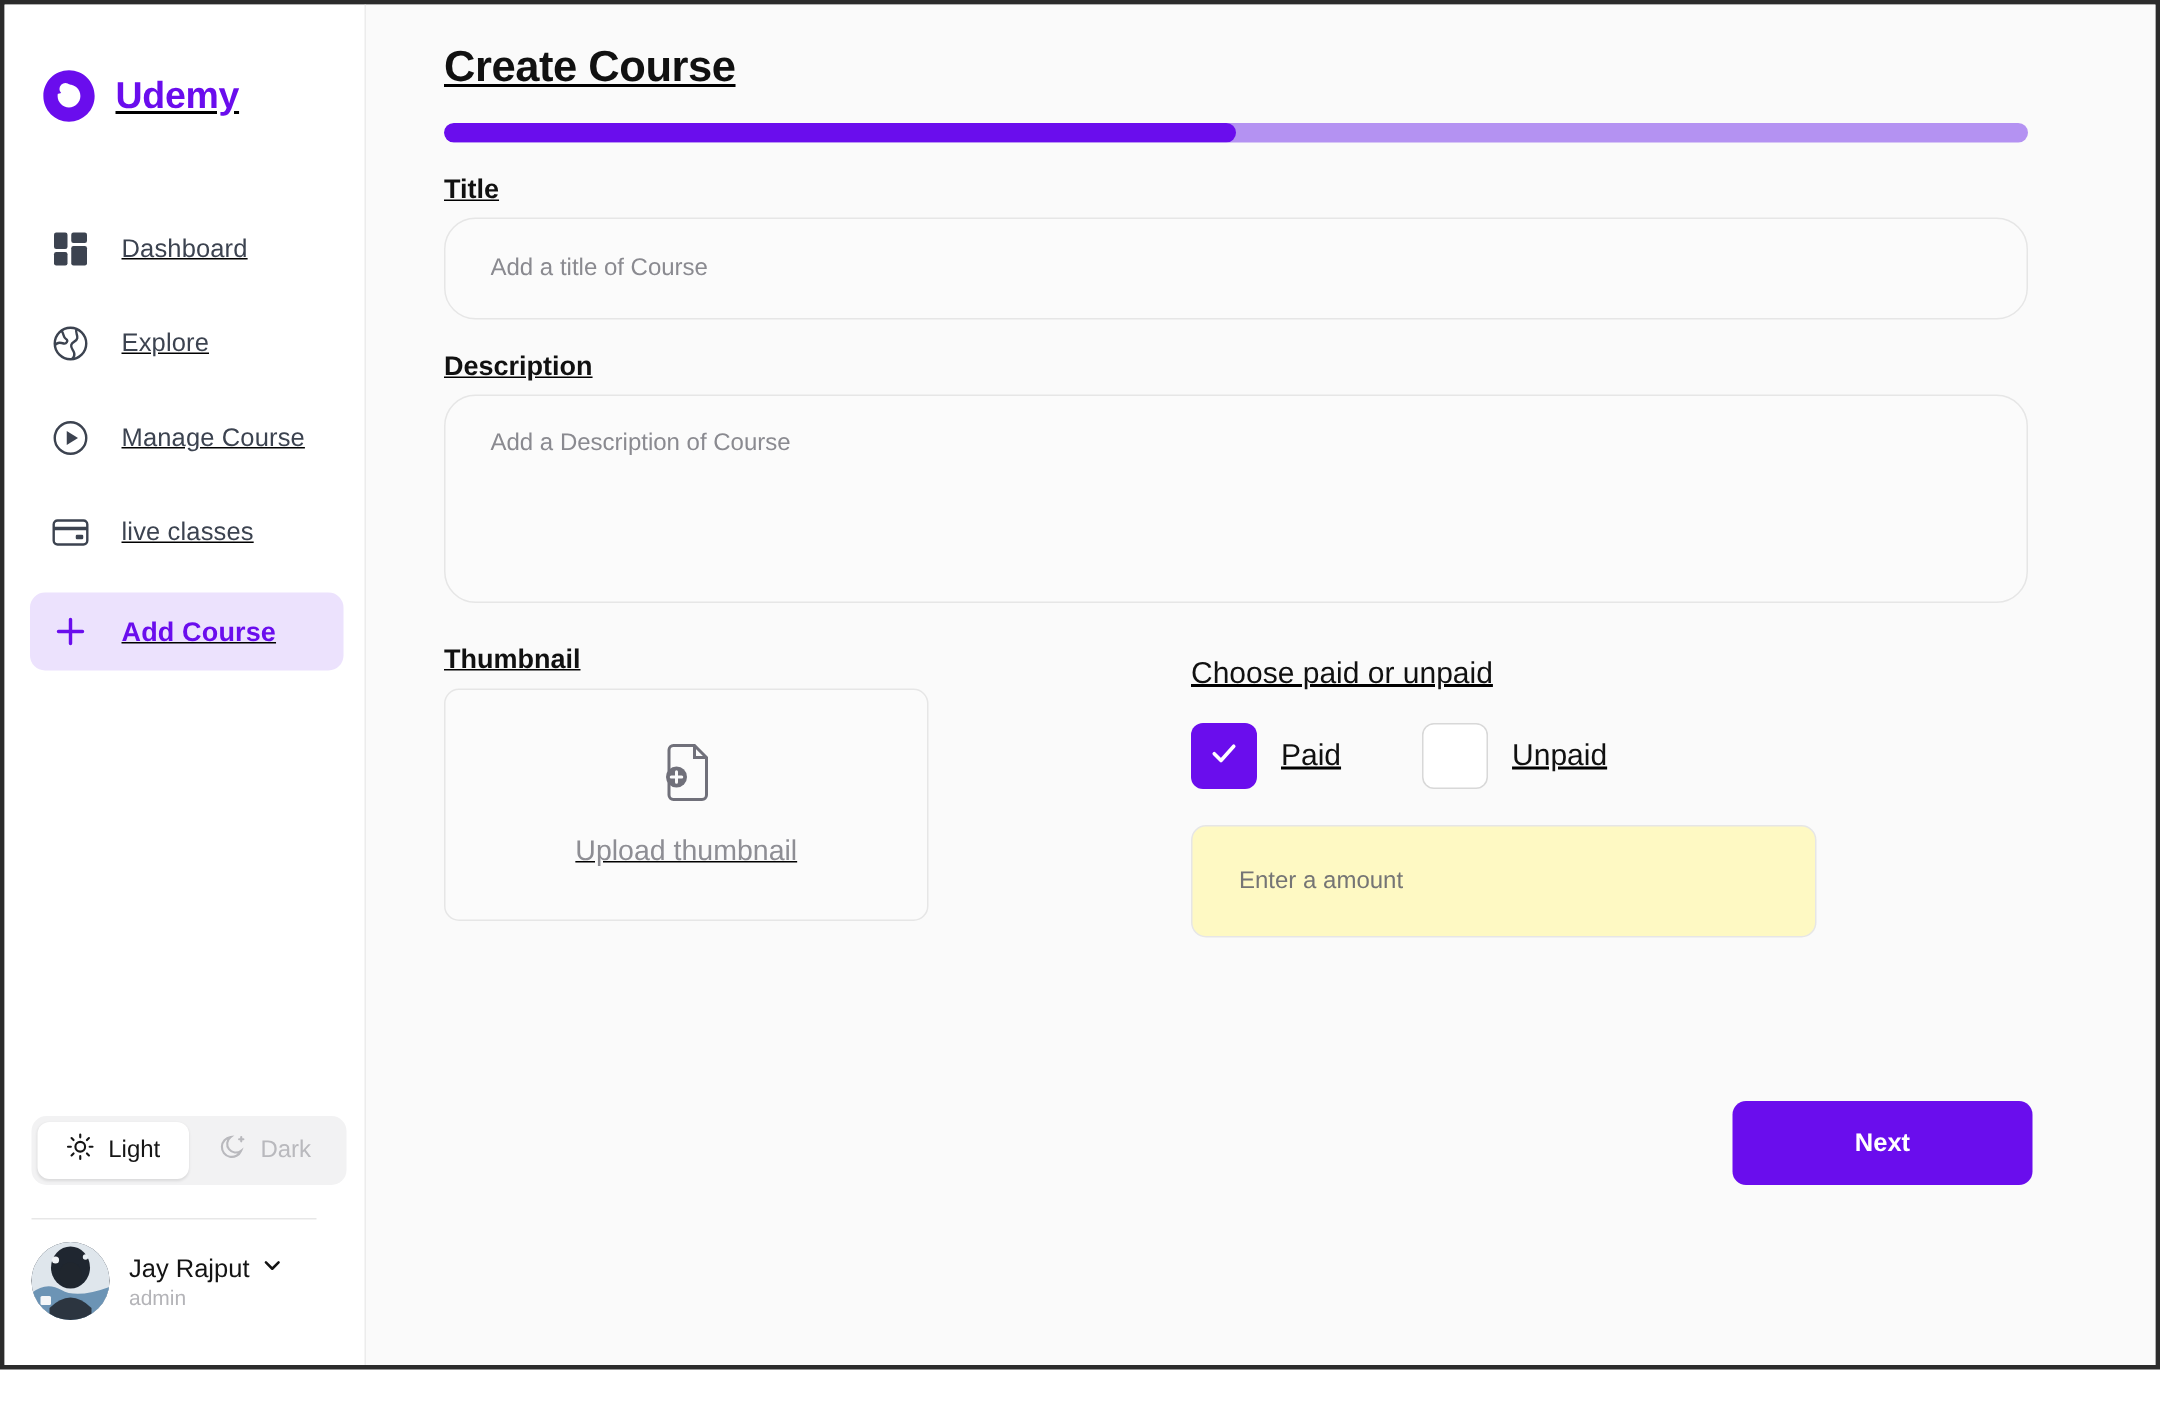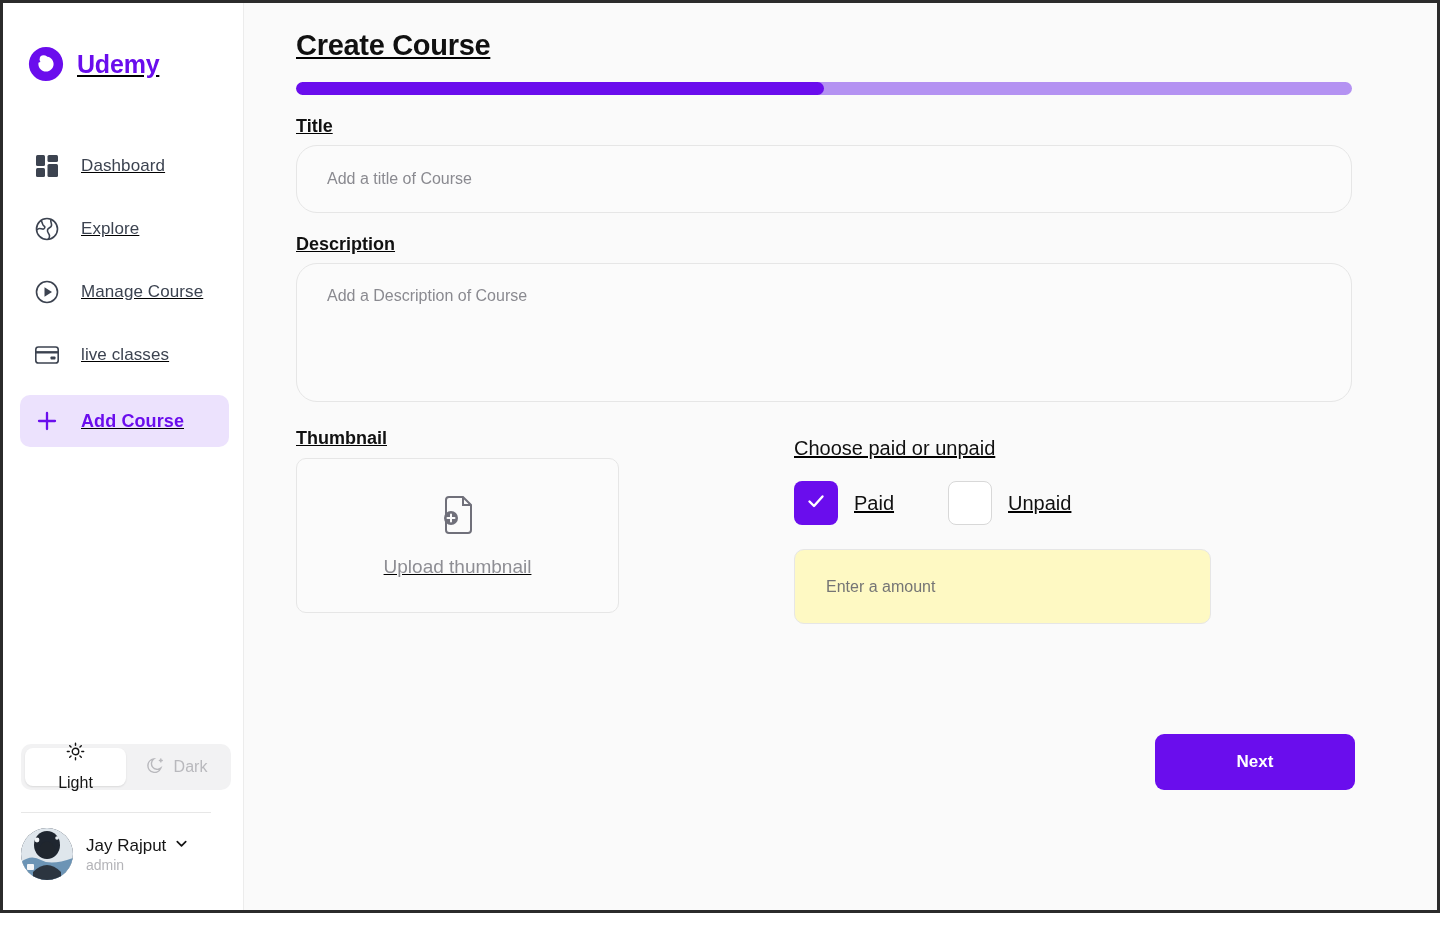--- a/index.html
+++ b/index.html
@@ -105,21 +105,20 @@
     justify-content: center;
     gap: 9px;
     border-radius: 8px;
     font-size: 16px;
     cursor: pointer;
   }
   .theme-opt.active {
     background: #ffffff;
     color: #151515;
     box-shadow: 0 1px 2px rgba(0,0,0,0.10);
-    flex-direction: column;
   }
   .theme-opt.inactive { color: #b9b9bd; }
 
   
   .profile-divider {
     position: absolute;
     left: 18px;
     bottom: 97px;
     width: 190px;
     height: 1px;

